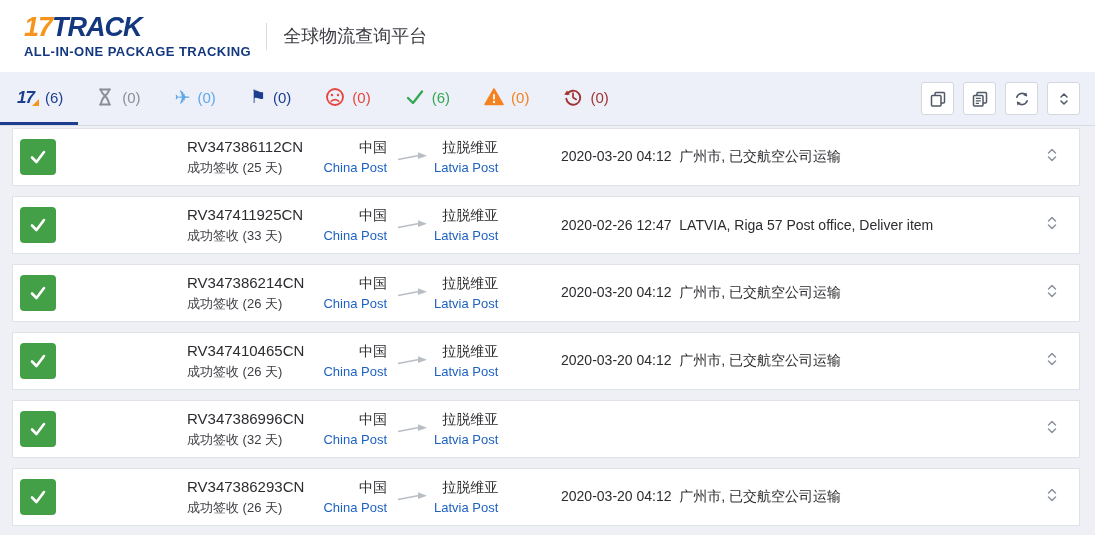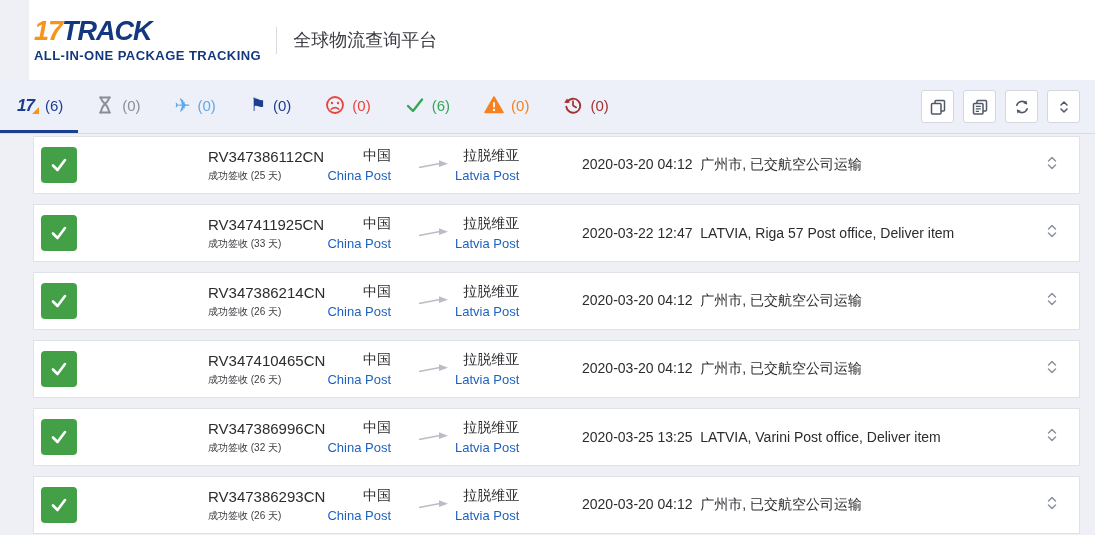--- a/index.html
+++ b/index.html
@@ -6,21 +6,21 @@
   html,body { width:1095px; height:535px; }
   body {
     font-family:"Liberation Sans", sans-serif;
     background:#eef0f5;
     color:#2f2f33;
     overflow:hidden;
     position:relative;
   }
 
   
-  .header { height:80px; background:#fff; display:flex; align-items:center; padding-left:5px;margin-left:29px; }
+  .header { height:72px; background:#fff; display:flex; align-items:center; padding-left:24px; }
   .logo { display:flex; flex-direction:column; cursor:pointer; }
   .logo-word { font-size:27px; font-weight:800; letter-spacing:-1px; line-height:1; font-style:italic; }
   .logo-num { color:#f7941e; }
   .logo-track { color:#14387f; }
   .logo-tagline { font-size:13px; font-weight:bold; color:#14387f; letter-spacing:.45px; margin-top:3px; white-space:nowrap; }
   .header-divider { width:1px; height:27px; background:#d9d9dc; margin:0 16px 0 15px; }
   .page-title { font-size:18px; color:#3a3a42; }
 
   
   .tabbar { height:54px; background:#edf0f9; border-bottom:1px solid #d9dce3; display:flex; align-items:stretch; }
@@ -34,29 +34,29 @@
   .icon-17 .tri { position:absolute; right:-1px; bottom:0; width:0; height:0; border-left:7px solid transparent; border-bottom:7px solid #f7941e; }
   .glyph-plane { font-size:19px; color:#5fa8e8; line-height:1; }
   .glyph-flag  { font-size:18px; color:#1b3e8f; line-height:1; }
 
   .toolbar { margin-left:auto; display:flex; align-items:center; gap:9px; padding-right:15px; }
   .tool-btn { width:33px; height:33px; background:#fff; border:1px solid #d4d7dd; border-radius:3px;
               display:flex; align-items:center; justify-content:center; cursor:pointer; }
   .tool-btn svg { display:block; }
 
   
-  .list { padding:2px 15px 0 18px;margin-left:15px; }
+  .list { padding:2px 15px 0 12px; }
   .row { position:relative; height:58px; background:#fff; border:1px solid #dfe2e8; margin-bottom:10px; cursor:pointer; }
   .vcenter { position:absolute; top:50%; transform:translateY(-50%); }
   .row-check { left:7px; width:36px; height:36px; background:#43a047; border-radius:4px;
                display:flex; align-items:center; justify-content:center; }
   .col-id { left:174px; }
   .tracking-number { font-size:15px; color:#2c2c30; margin-bottom:4px; }
-  .row-status { font-size:10px; color:#3c3c42; }
-  .col-origin { left:273px; width:84px; text-align:right; }
+  .row-status { font-size:13px; color:#3c3c42; }
+  .col-origin { left:290px; width:84px; text-align:right; }
   .col-dest { left:421px; text-align:right; }
   .country { font-size:14px; color:#2c2c30; margin-bottom:3px; }
   .carrier { font-size:13px; color:#1e62c0; cursor:pointer; }
   .col-arrow { left:384px; width:32px; }
   .col-event { left:548px; font-size:14px; color:#2c2c30; white-space:pre; }
   .row-expand { left:auto; right:22px; cursor:pointer; }
 </style>
 </head>
 <body>
 
@@ -241,21 +241,21 @@
     <div class="vcenter col-arrow">
       <svg width="32" height="12" viewBox="0 0 32 12">
           <line x1="1" y1="9.5" x2="22" y2="5.5" stroke="#b9bdc4" stroke-width="1.6"></line>
           <polygon points="21,2.2 30,5.8 21,9" fill="#b9bdc4"></polygon>
         </svg>
     </div>
     <div class="vcenter col-dest">
       <div class="country">拉脱维亚</div>
       <div class="carrier">Latvia Post</div>
     </div>
-    <div class="vcenter col-event">2020-03-22 12:47  LATVIA, Riga 57 Post office, Deliver item</div>
+    <div class="vcenter col-event">2020-02-26 12:47  LATVIA, Riga 57 Post office, Deliver item</div>
     <div class="vcenter row-expand">
       <svg width="10" height="16" viewBox="0 0 10 16">
           <g stroke="#8d939c" stroke-width="1.5" fill="none" stroke-linecap="round" stroke-linejoin="round">
             <polyline points="1.5,6 5,2.5 8.5,6"></polyline>
             <polyline points="1.5,10 5,13.5 8.5,10"></polyline>
           </g>
         </svg>
     </div>
   </div>
 
@@ -346,21 +346,20 @@
     <div class="vcenter col-arrow">
       <svg width="32" height="12" viewBox="0 0 32 12">
           <line x1="1" y1="9.5" x2="22" y2="5.5" stroke="#b9bdc4" stroke-width="1.6"></line>
           <polygon points="21,2.2 30,5.8 21,9" fill="#b9bdc4"></polygon>
         </svg>
     </div>
     <div class="vcenter col-dest">
       <div class="country">拉脱维亚</div>
       <div class="carrier">Latvia Post</div>
     </div>
-    <div class="vcenter col-event">2020-03-25 13:25  LATVIA, Varini Post office, Deliver item</div>
     <div class="vcenter row-expand">
       <svg width="10" height="16" viewBox="0 0 10 16">
           <g stroke="#8d939c" stroke-width="1.5" fill="none" stroke-linecap="round" stroke-linejoin="round">
             <polyline points="1.5,6 5,2.5 8.5,6"></polyline>
             <polyline points="1.5,10 5,13.5 8.5,10"></polyline>
           </g>
         </svg>
     </div>
   </div>
 

